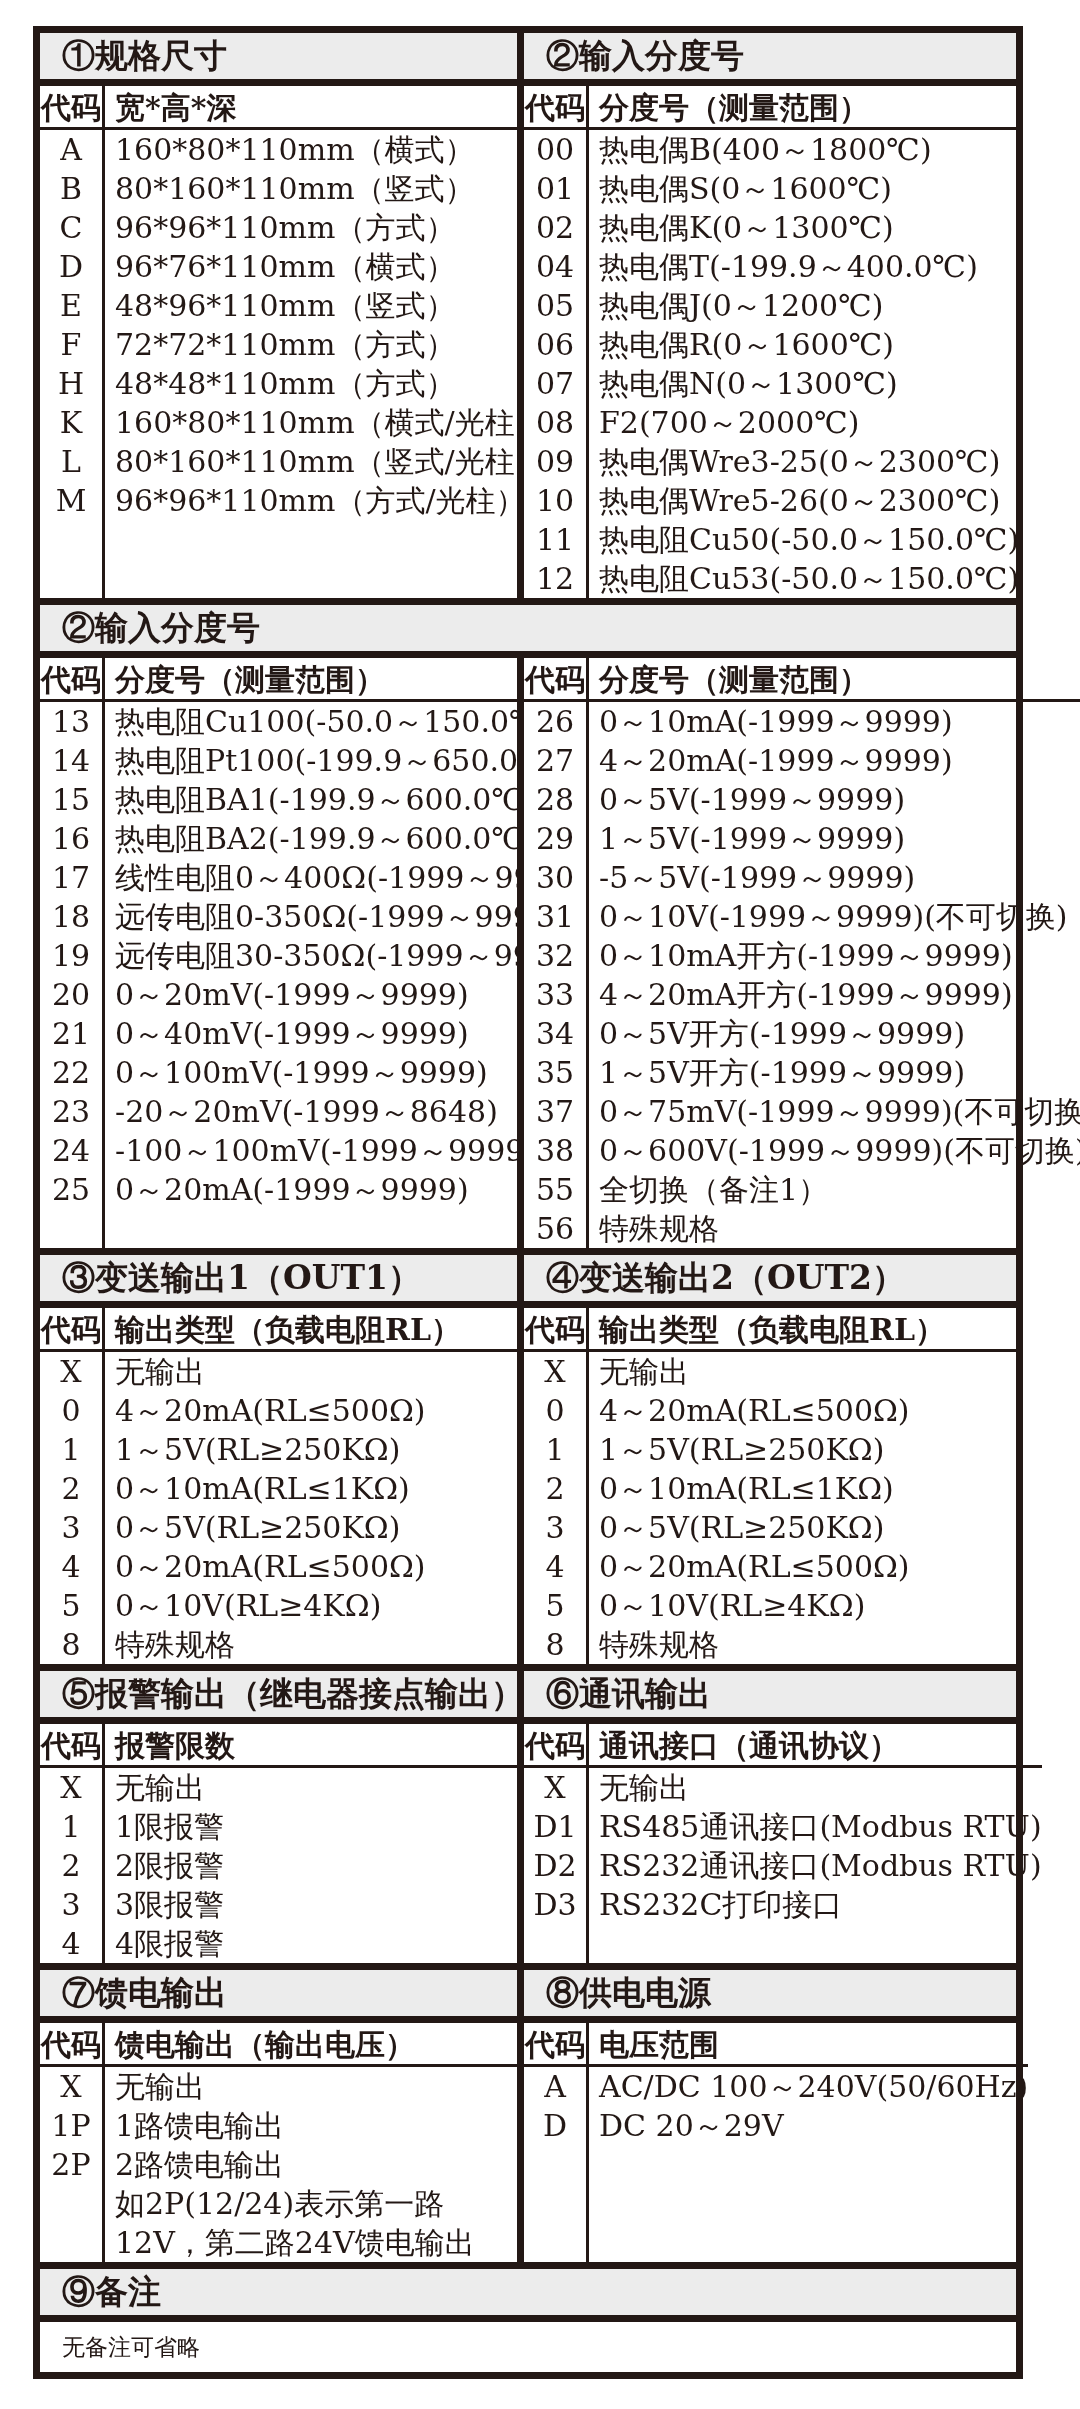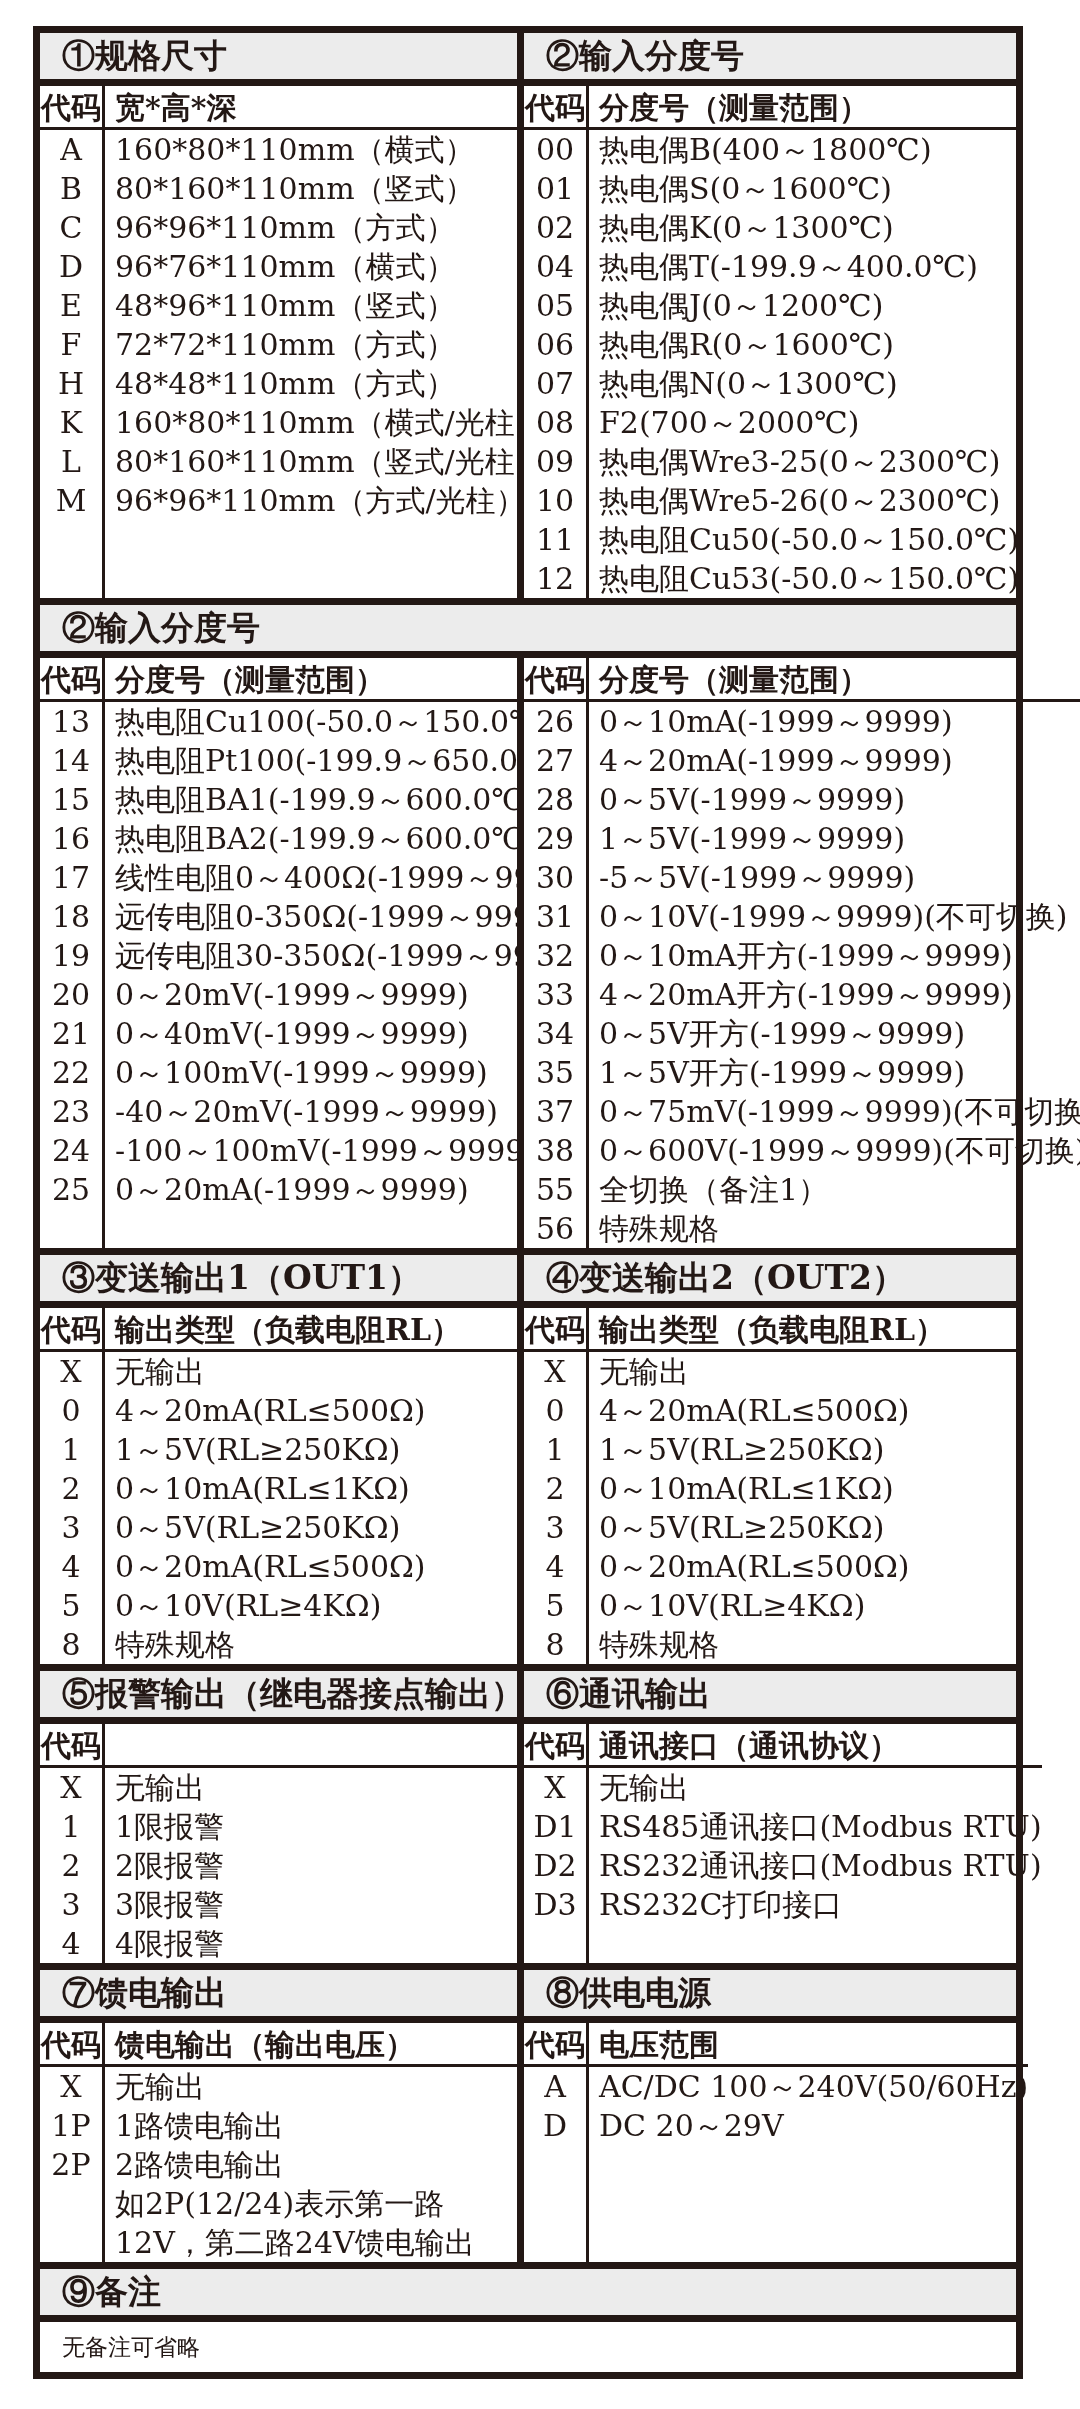--- a/index.html
+++ b/index.html
@@ -210,21 +210,21 @@
             <div class="row">
               <div class="code">21</div>
               <div class="desc">0～40mV(-1999～9999)</div>
             </div>
             <div class="row">
               <div class="code">22</div>
               <div class="desc">0～100mV(-1999～9999)</div>
             </div>
             <div class="row">
               <div class="code">23</div>
-              <div class="desc">-40～20mV(-1999～9999)</div>
+              <div class="desc">-20～20mV(-1999～8648)</div>
             </div>
             <div class="row">
               <div class="code">24</div>
               <div class="desc">-100～100mV(-1999～9999)</div>
             </div>
             <div class="row">
               <div class="code">25</div>
               <div class="desc">0～20mA(-1999～9999)</div>
             </div>
           </div>
@@ -378,20 +378,21 @@
       </div>
       <div class="band">
         <div class="band-header split">
           <div class="hcell left">⑤报警输出（继电器接点输出）</div>
           <div class="hcell right">⑥通讯输出</div>
         </div>
         <div class="band-body">
           <div class="half left">
             <div class="colhead">
               <div class="code">代码</div>
+              <div class="desc">报警限数</div>
             </div>
             <div class="row">
               <div class="code">X</div>
               <div class="desc">无输出</div>
             </div>
             <div class="row">
               <div class="code">1</div>
               <div class="desc">1限报警</div>
             </div>
             <div class="row">

